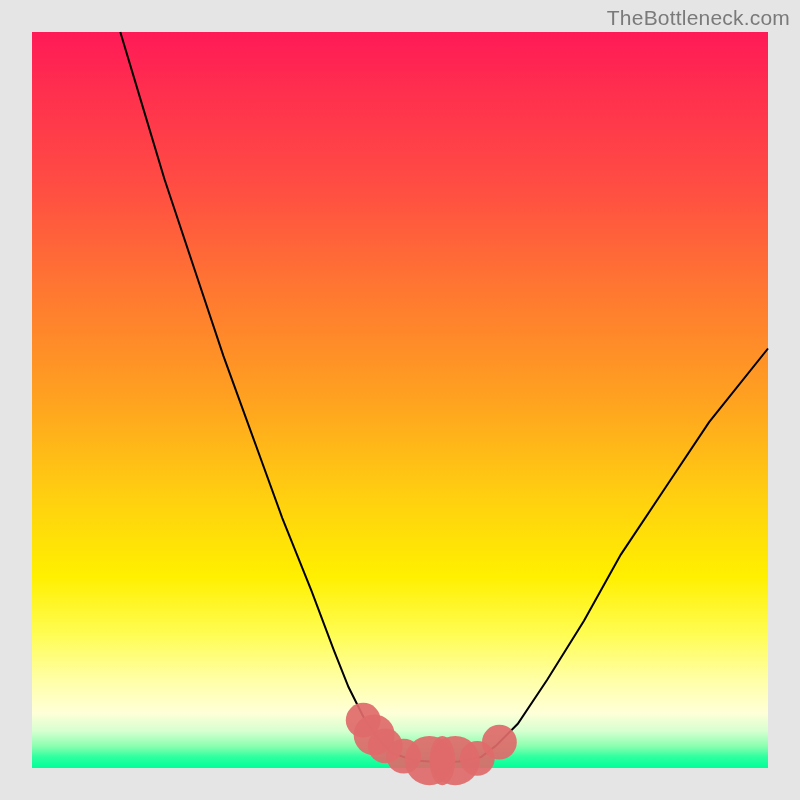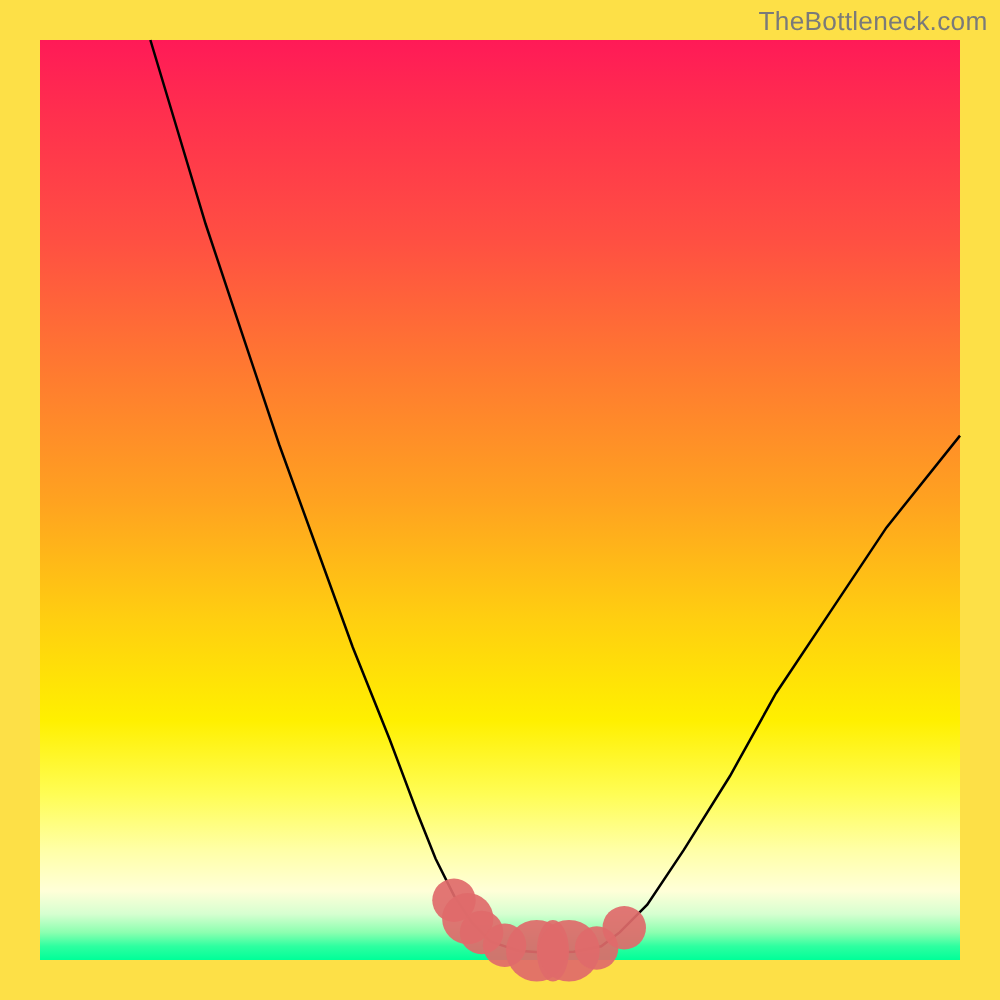--- a/index.html
+++ b/index.html
@@ -8,21 +8,21 @@
     width: 800px;
     height: 800px;
     overflow: hidden;
     background: #000;
     font-family: Arial, Helvetica, sans-serif;
   }
   .frame {
     position: relative;
     width: 800px;
     height: 800px;
-    background: #fde047;
+    background: #e5e5e5;
   }
   .plot-area {
     position: absolute;
     left: 32px;
     top: 32px;
     width: 736px;
     height: 736px;
     
     background: linear-gradient(to bottom,
        #ff1a57 0%,

